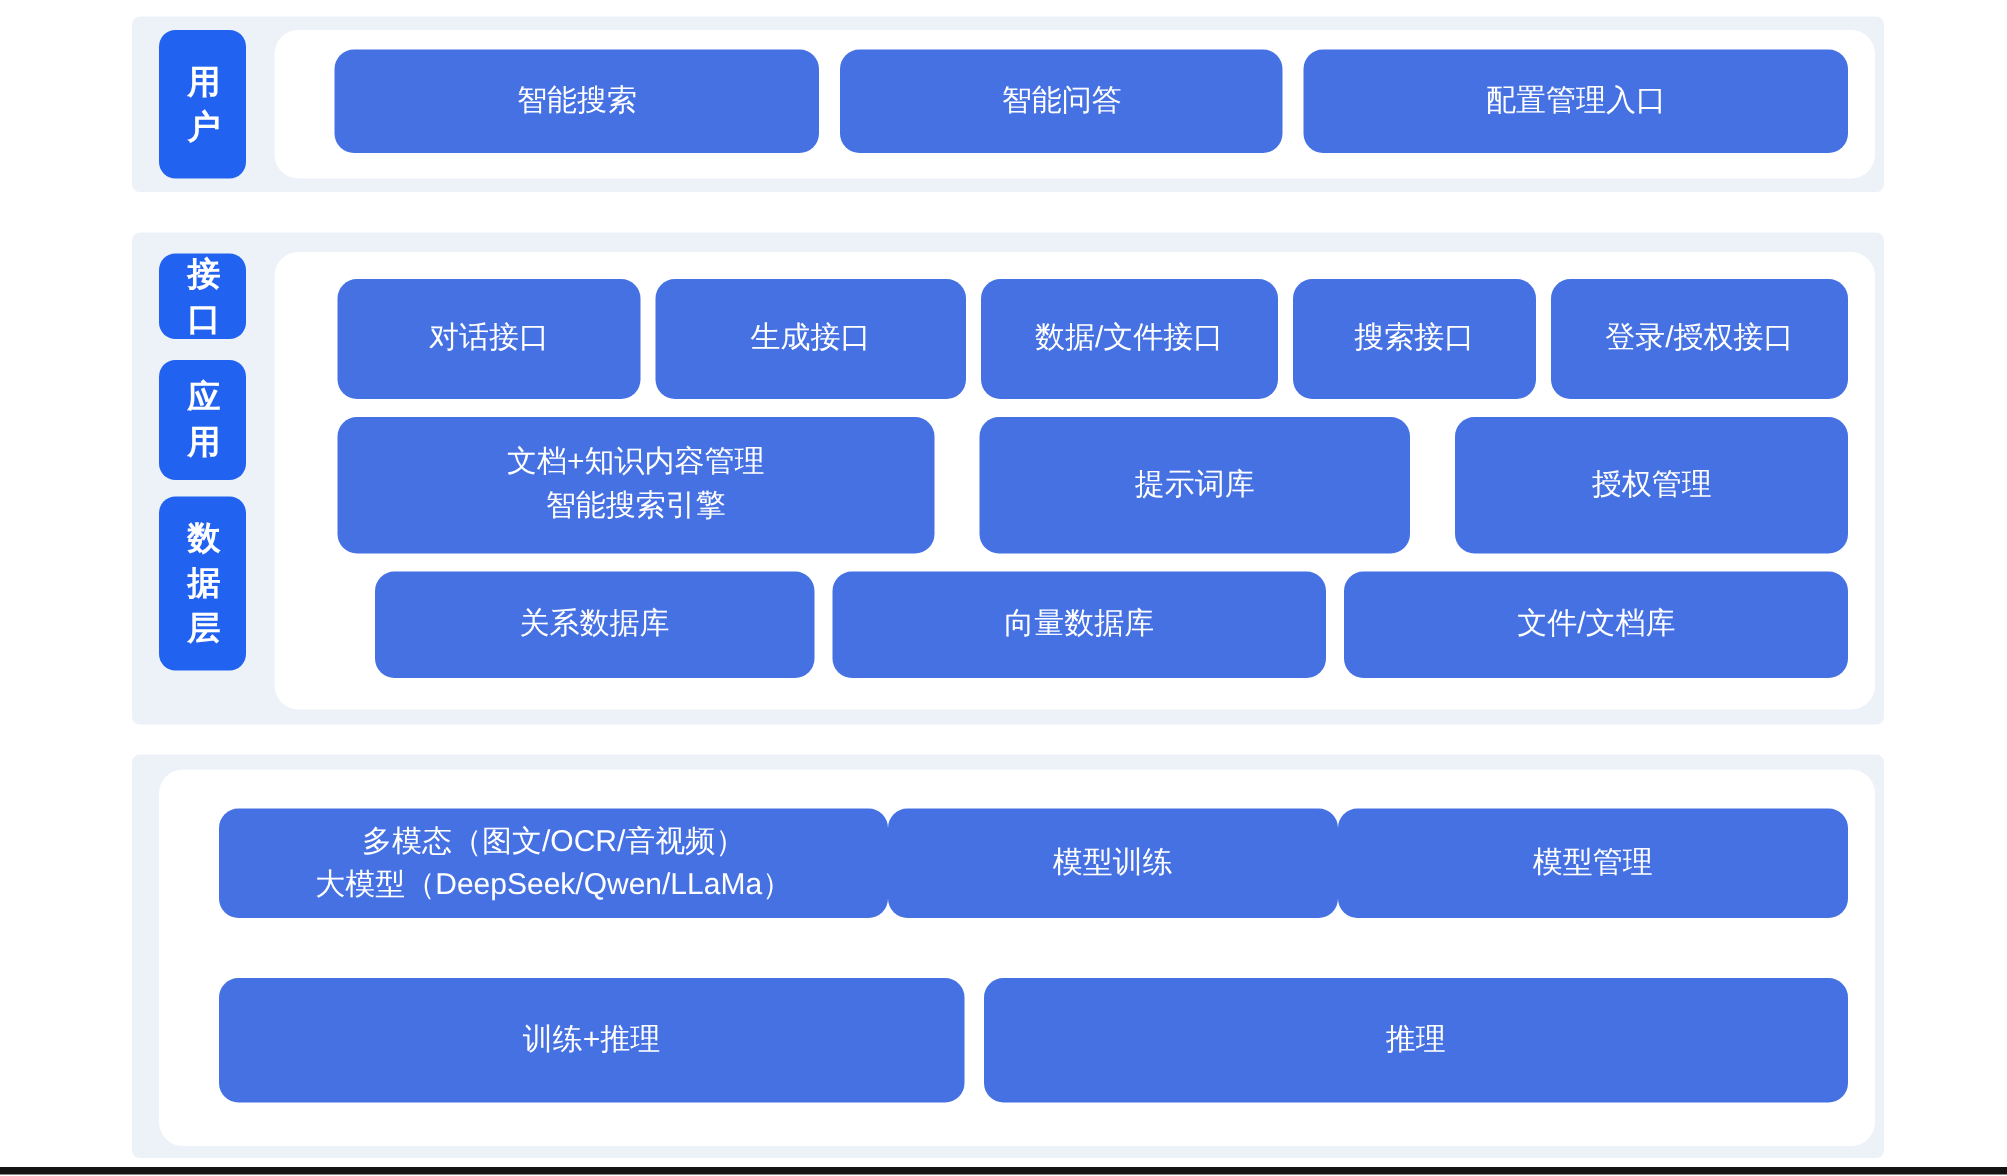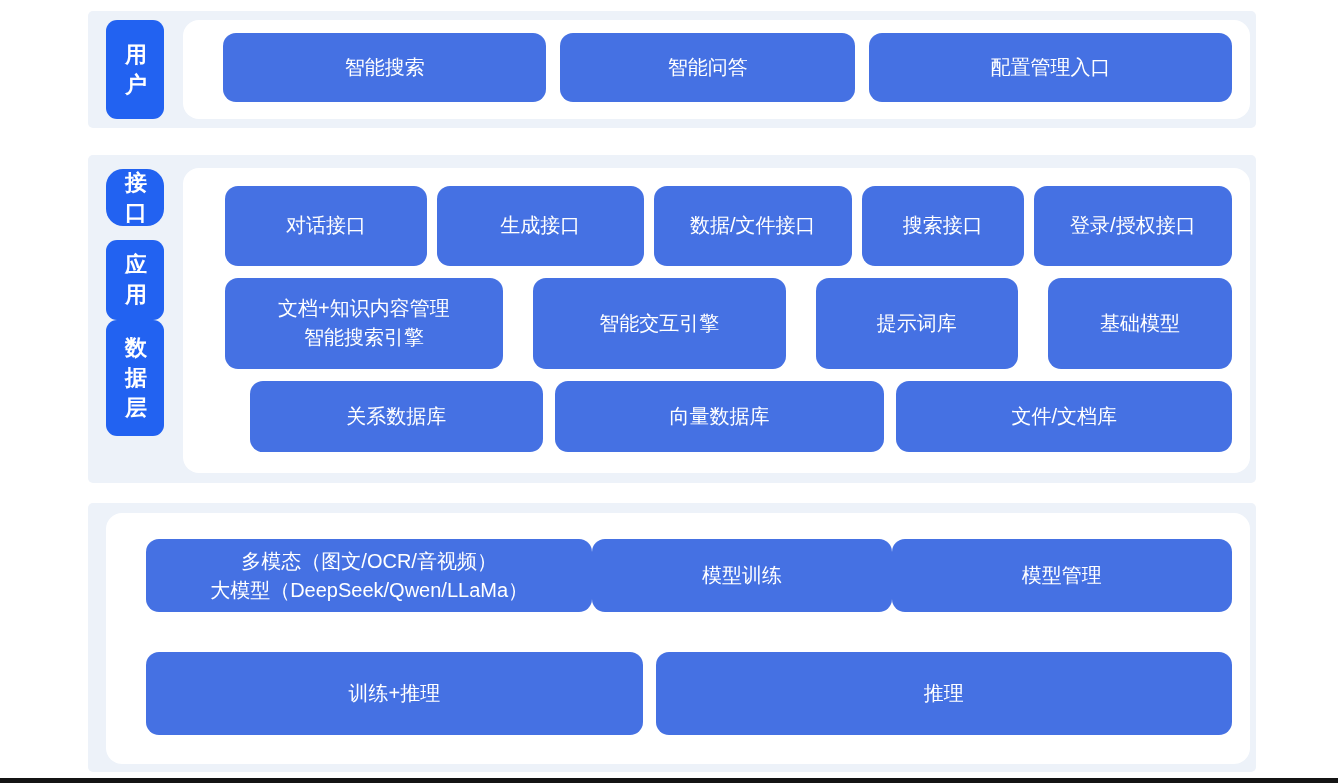--- a/index.html
+++ b/index.html
@@ -36,23 +36,23 @@
     line-height:1.35;
     display:flex; align-items:center; justify-content:center;
     text-align:right;
     word-break:break-all;
     padding:4px 17px;
     box-sizing:border-box;
   }
   .v-label.fill { flex:1; }
 
   
-  #label-interface   { margin-top:4px;  height:57px;border-radius:17px; }
+  #label-interface   { margin-top:4px;  height:57px; }
   #label-application { margin-top:14px; height:80px; }
-  #label-data-layer  { height:116px; }
+  #label-data-layer  { margin-top:11px; height:116px; }
   
   #label-foundation-model { margin-top:0;    height:119px; }
   #label-compute-layer    { margin-top:13px; height:124px; }
 
   .panel {
     flex:1;
     background:var(--panel-bg,#ffffff);
     border-radius:16px;
     display:flex; flex-direction:column;
     box-sizing:border-box;
@@ -120,23 +120,22 @@
         <div class="block" style="flex-grow:209">生成接口</div>
         <div class="block" style="flex-grow:200">数据/文件接口</div>
         <div class="block" style="flex-grow:161">搜索接口</div>
         <div class="block" style="flex-grow:200">登录/授权接口</div>
       </div>
       <div class="row" id="row-applications">
         <div class="block" style="flex-grow:295">
           <div class="block-line">文档+知识内容管理</div>
           <div class="block-line">智能搜索引擎</div>
         </div>
-        <div class="block" style="flex-grow:267">智能交互引擎</div>
         <div class="block" style="flex-grow:211">提示词库</div>
-        <div class="block" style="flex-grow:191">基础模型</div>
+        <div class="block" style="flex-grow:191">授权管理</div>
       </div>
       <div class="row" id="row-datastores">
         <div class="block" style="flex-grow:300">关系数据库</div>
         <div class="block" style="flex-grow:340">向量数据库</div>
         <div class="block" style="flex-grow:346">文件/文档库</div>
       </div>
     </div>
   </div>
 
   <div class="section" id="section-foundation">

